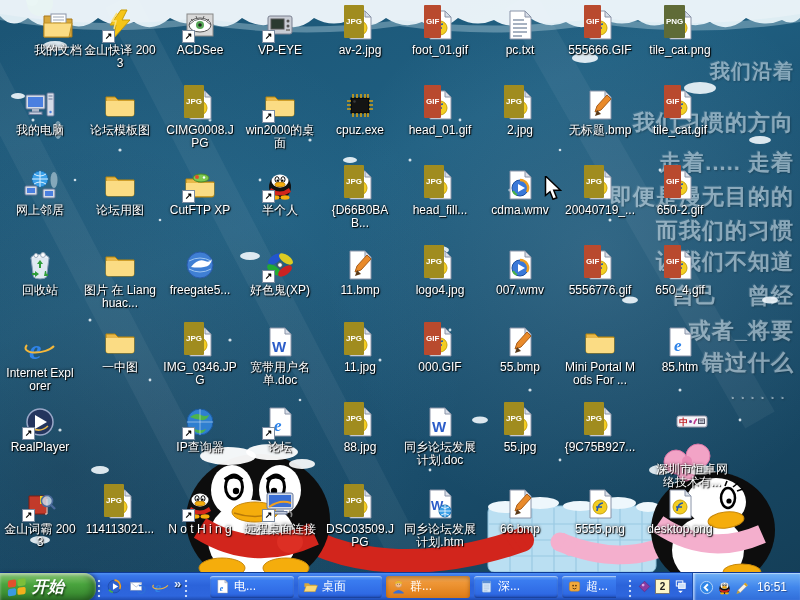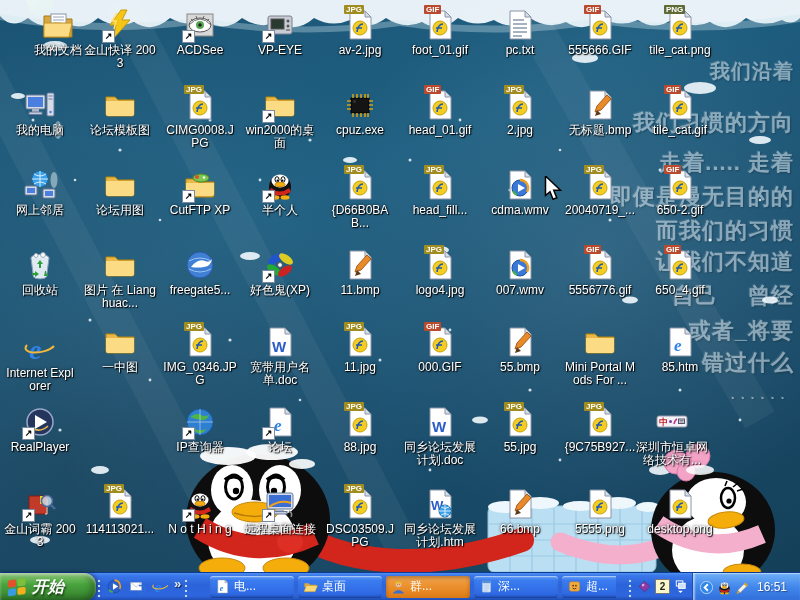--- a/index.html
+++ b/index.html
@@ -15,21 +15,21 @@
   .poem-line{position:absolute;color:#e8f1f7;opacity:.52;font-weight:bold;letter-spacing:1px;
     text-shadow:1px 1px 2px rgba(0,0,0,.45), -1px -1px 1px rgba(255,255,255,.2);white-space:pre;}
   
   #deco{position:absolute;left:0;top:0;z-index:2;pointer-events:none;}
   
   #grid{position:absolute;inset:0;z-index:3;}
   .dicon{position:absolute;width:76px;display:flex;flex-direction:column;align-items:center;cursor:default;}
   .icwrap{position:relative;width:34px;height:34px;}
   .ic{width:32px;height:32px;display:block;margin:1px auto 0;}
   .badge{position:absolute;top:-3px;left:1px;font-size:8px;line-height:9px;font-weight:bold;color:#fff;
-    padding:0 2px;border-radius:1px;letter-spacing:0;}
+    padding:12px 2px;border-radius:1px;letter-spacing:0;}
   .b-JPG{background:#a08c1f;}
   .b-GIF{background:#b94a2e;}
   .b-PNG{background:#5f6b37;}
   .sc{position:absolute;left:-1px;bottom:-1px;width:11px;height:11px;background:#fff;border:1px solid #7a8aa0;
     font-size:9px;line-height:10px;font-weight:bold;color:#000;text-align:center;}
   .lbl{margin-top:2px;width:74px;font-size:12px;line-height:13px;color:#fff;text-align:center;
     text-shadow:1px 1px 1px #000,0 0 3px rgba(0,0,0,.85);word-break:break-all;}
   
   #cursor{position:absolute;left:544px;top:176px;z-index:8;}
   
@@ -877,21 +877,21 @@
       </div>
       <div class="dicon" style="left: 562px; top: 405px;">
         <div class="icwrap">
           <svg class="ic" viewBox="0 0 32 32">
             <use href="#ic-fw"></use>
           </svg>
           <span class="badge b-JPG">JPG</span>
         </div>
         <div class="lbl">{9C75B927...</div>
       </div>
-      <div class="dicon" style="left: 634px; top: 405px;">
+      <div class="dicon" style="left: 654px; top: 405px; gap: 22px;">
         <div class="icwrap">
           <svg class="ic" viewBox="0 0 32 32">
             <use href="#ic-imebar"></use>
           </svg>
         </div>
         <div class="lbl">深圳市恒卓网络技术有...</div>
       </div>
       <div class="dicon" style="left: 2px; top: 487px;">
         <div class="icwrap">
           <svg class="ic" viewBox="0 0 32 32">

